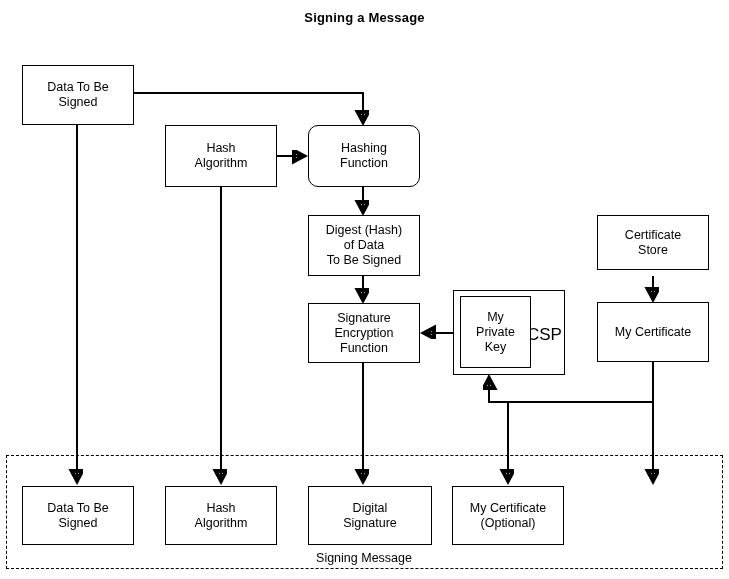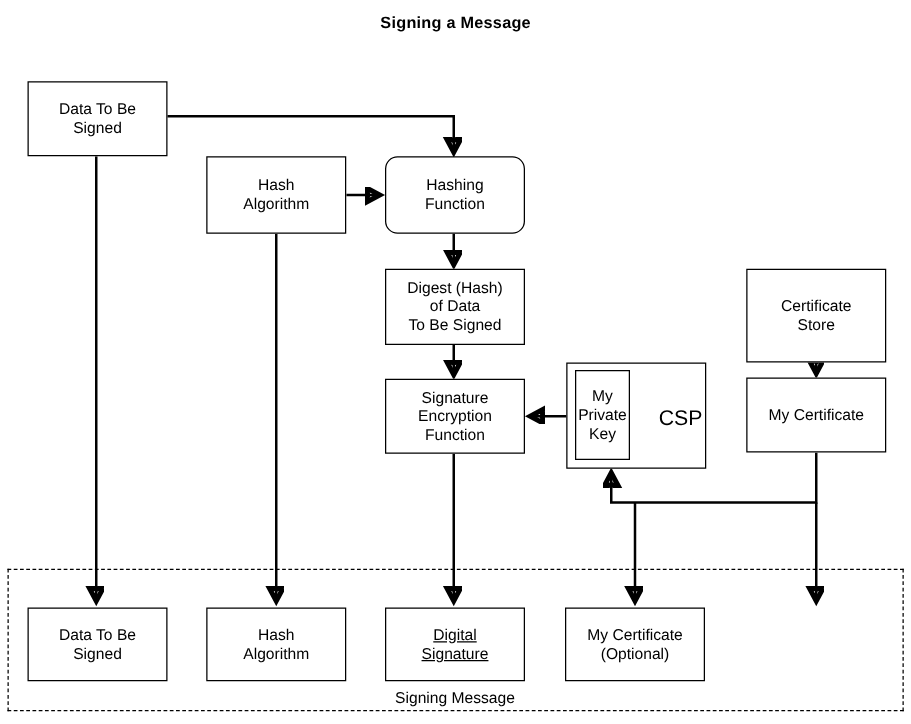--- a/index.html
+++ b/index.html
@@ -142,36 +142,36 @@
 Function</div>
 
   <div class="node" style="left:308px; top:215px; width:112px; height:61px;">Digest (Hash)
 of Data
 To Be Signed</div>
 
   <div class="node" style="left:308px; top:303px; width:112px; height:60px;">Signature
 Encryption
 Function</div>
 
-  <div class="node" style="left:460px; top:296px; width:44px; height:72px; z-index:6;">My
+  <div class="node" style="left:460px; top:296px; width:71px; height:72px; z-index:6;">My
 Private
 Key</div>
 
-  <div class="node" style="left:597px; top:215px; width:112px; height:75px;">Certificate
+  <div class="node" style="left:597px; top:215px; width:112px; height:55px;">Certificate
 Store</div>
 
   <div class="node" style="left:597px; top:302px; width:112px; height:60px;">My Certificate</div>
 
   <div class="node" style="left:22px; top:486px; width:112px; height:59px;">Data To Be
 Signed</div>
 
   <div class="node" style="left:165px; top:486px; width:112px; height:59px;">Hash
 Algorithm</div>
 
-  <div class="node" style="left:308px; top:486px; width:112px; height:59px;text-decoration:underline;">Digital
+  <div class="node" style="left:308px; top:486px; width:124px; height:59px;">Digital
 Signature</div>
 
   <div class="node" style="left:452px; top:486px; width:112px; height:59px;">My Certificate
 (Optional)</div>
 
 
   <div class="caption" style="left:308px; top:551px; width:112px;">Signing Message</div>
 
 </div>
 

